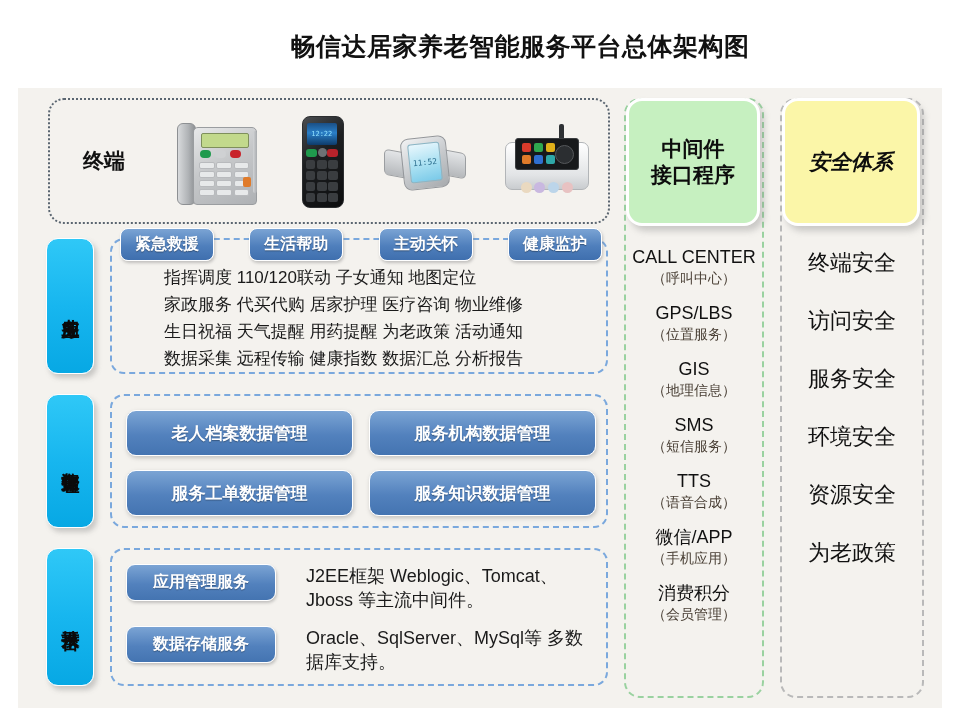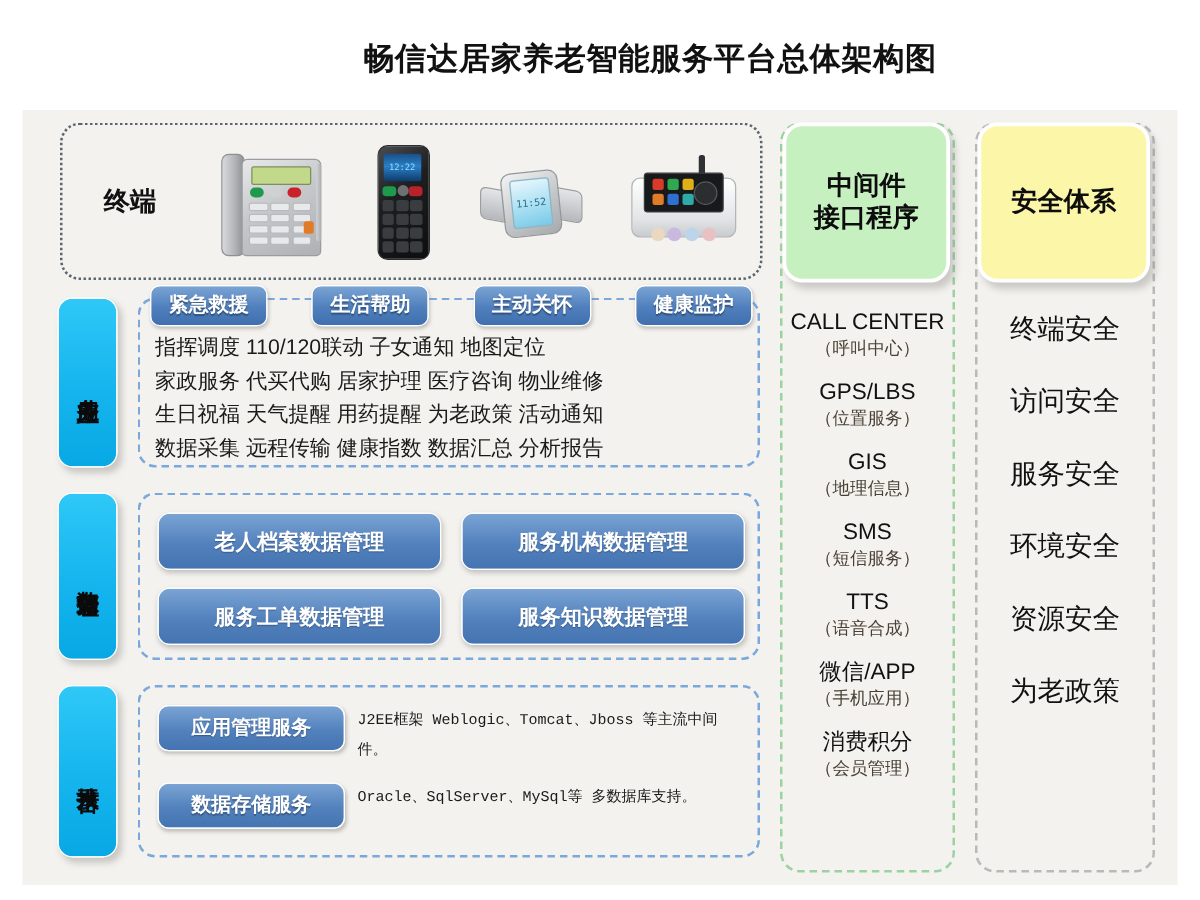--- a/index.html
+++ b/index.html
@@ -284,21 +284,21 @@
     font-family: Liberation Mono, monospace;
   }
 
   .biz-lines {
     position: absolute; left: 12px; top: 24px;
     width: 478px;
     font-size: 17px;
     color: #1a1a1a;
     line-height: 27px;
   }
-  .biz-lines div { white-space: nowrap; }
+  .biz-lines div { white-space: nowrap; margin-left: 40px; }
 
   
   .data-grid {
     position: absolute; left: 14px; top: 14px;
     width: 470px;
     display: grid;
     grid-template-columns: 1fr 1fr;
     grid-template-rows: 1fr 1fr;
     gap: 14px 16px;
   }
@@ -336,46 +336,45 @@
     font-weight: bold;
     border-radius: 9px;
     border: 1px solid #ffffff;
     box-shadow: 1px 2px 3px rgba(120,120,120,0.4);
     text-align: center;
     padding: 7px 0;
     text-shadow: 0 1px 1px rgba(0,0,0,0.3);
   }
   .tech-desc {
     flex: 1 1 auto;
-    padding-left: 10px;
-    font-size: 12px;
+    padding-left: 30px;
+    font-size: 18px;
     color: #1a1a1a;
     line-height: 24px;
-    font-family: Liberation Mono, monospace;
   }
 
   
   .headbox {
     position: absolute; left: 6px; top: 0;
     width: 134px; height: 128px;
     border-radius: 16px;
     border: 3px solid #ffffff;
     box-shadow: 4px 5px 6px rgba(140,140,140,0.4);
     display: flex;
     align-items: center;
     justify-content: center;
     text-align: center;
     font-size: 21px;
     font-weight: bold;
     color: #0d0d0d;
     line-height: 1.25;
     box-sizing: border-box;
   }
   .headbox-green  { background: #c6f0c0; }
-  .headbox-yellow { background: #fbf6a8; width: 138px; }
+  .headbox-yellow { background: #fbf6a8; width: 138px; font-style: italic; }
 
   .dashcol {
     position: absolute;
     left: 4px;
     top: 0;
     width: 140px;
     height: 600px;
     border-radius: 16px;
     box-sizing: border-box;
   }

